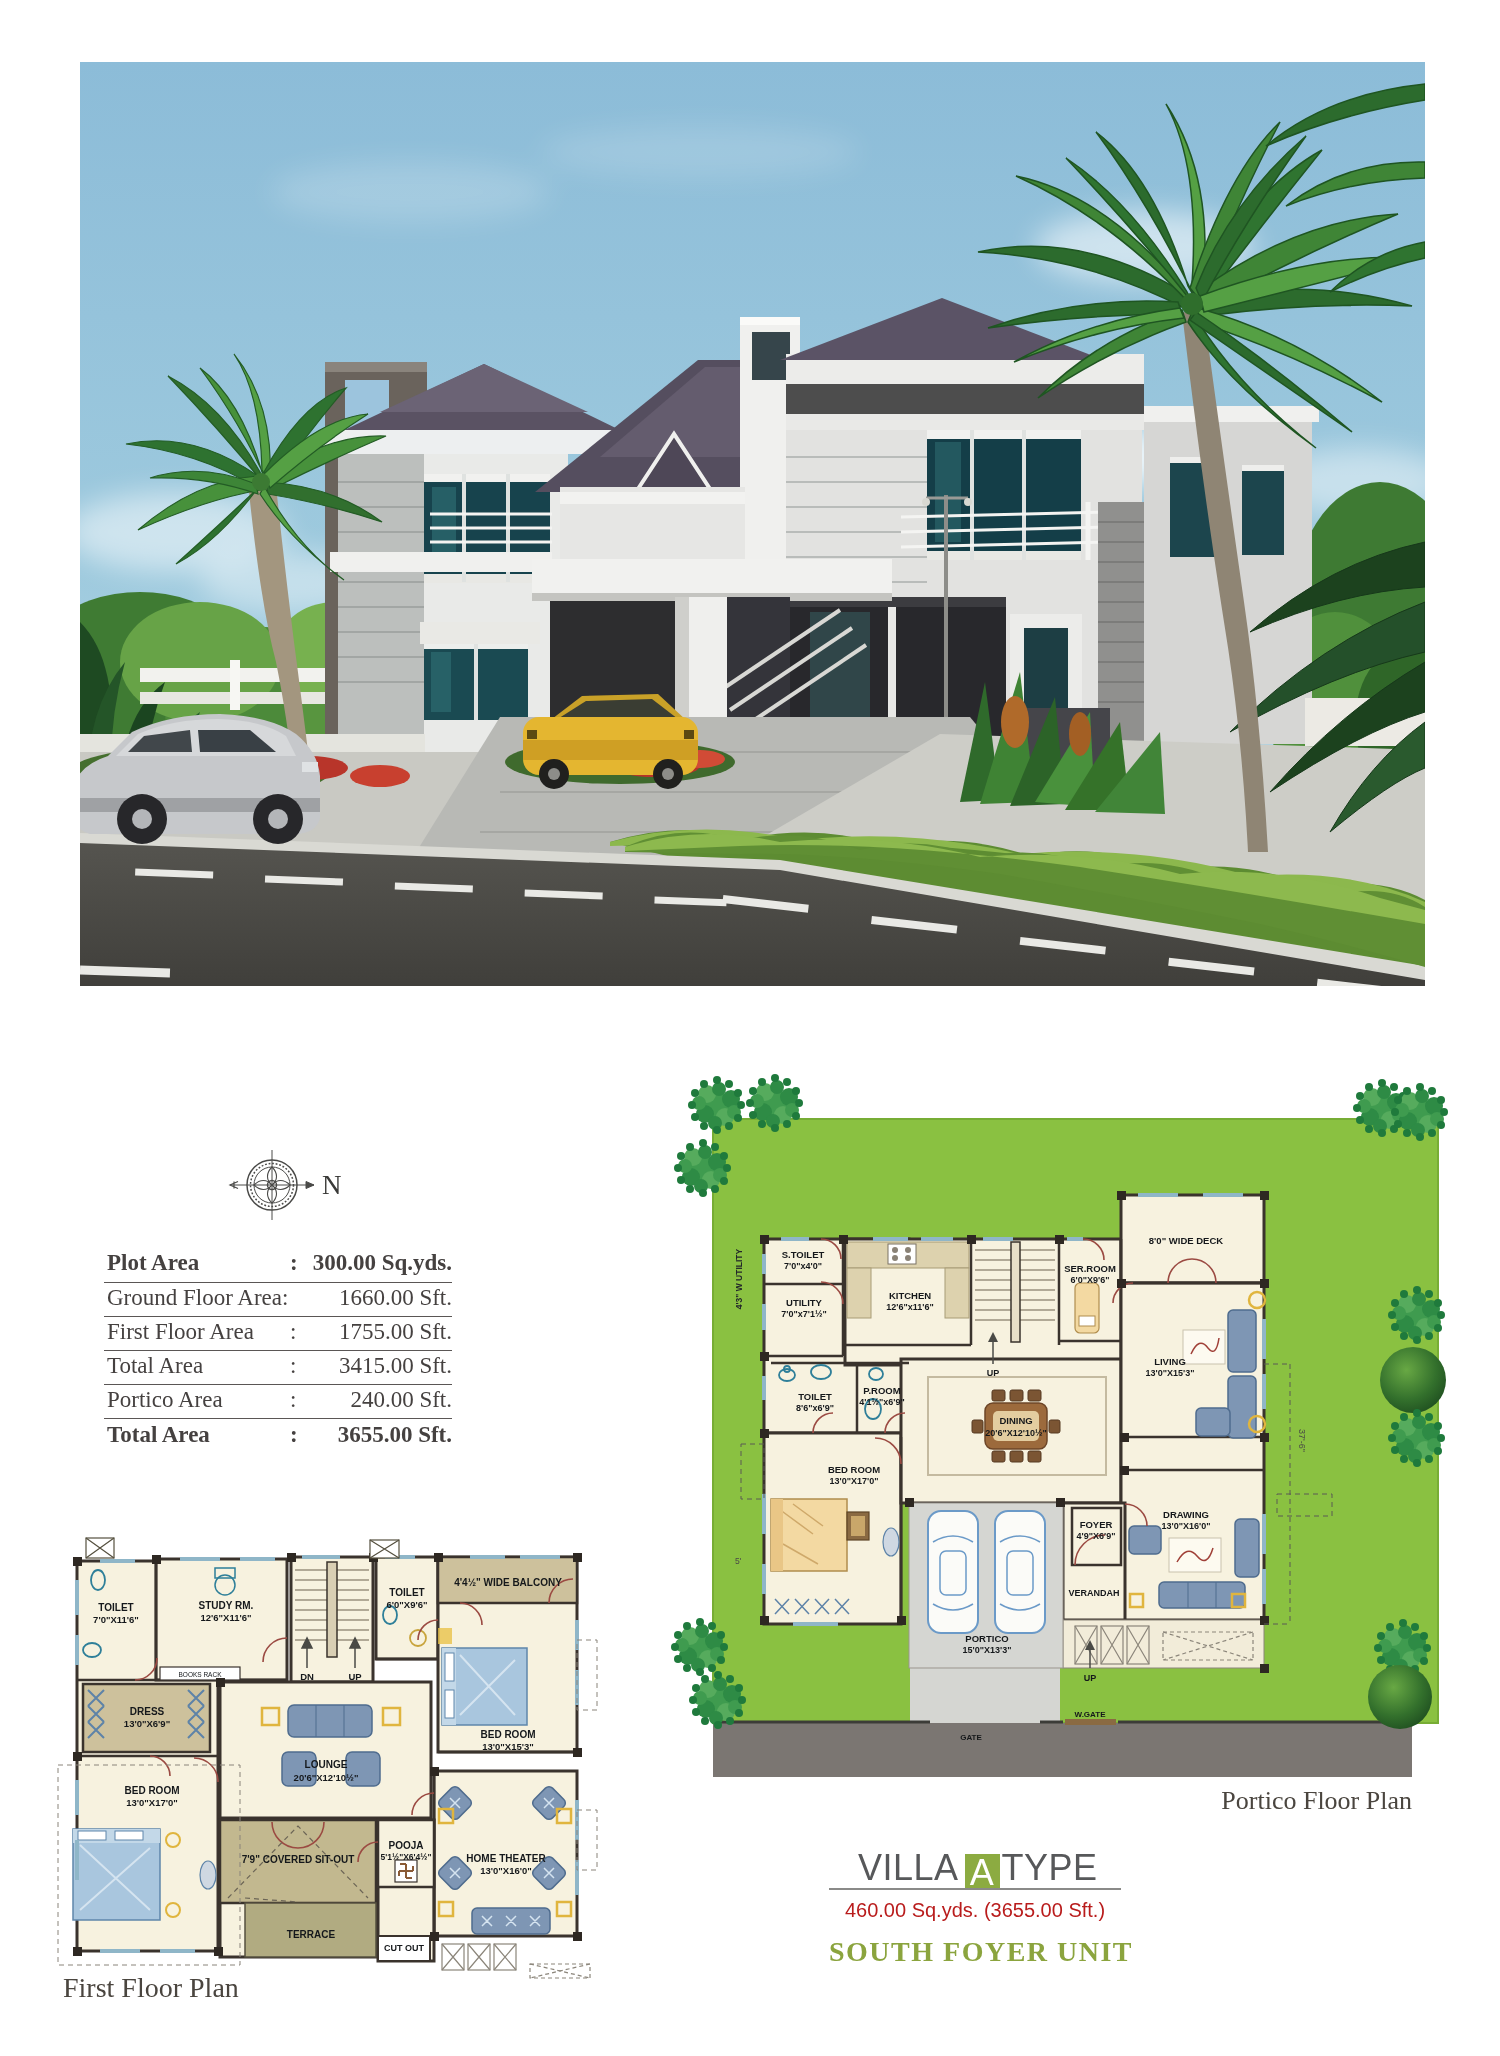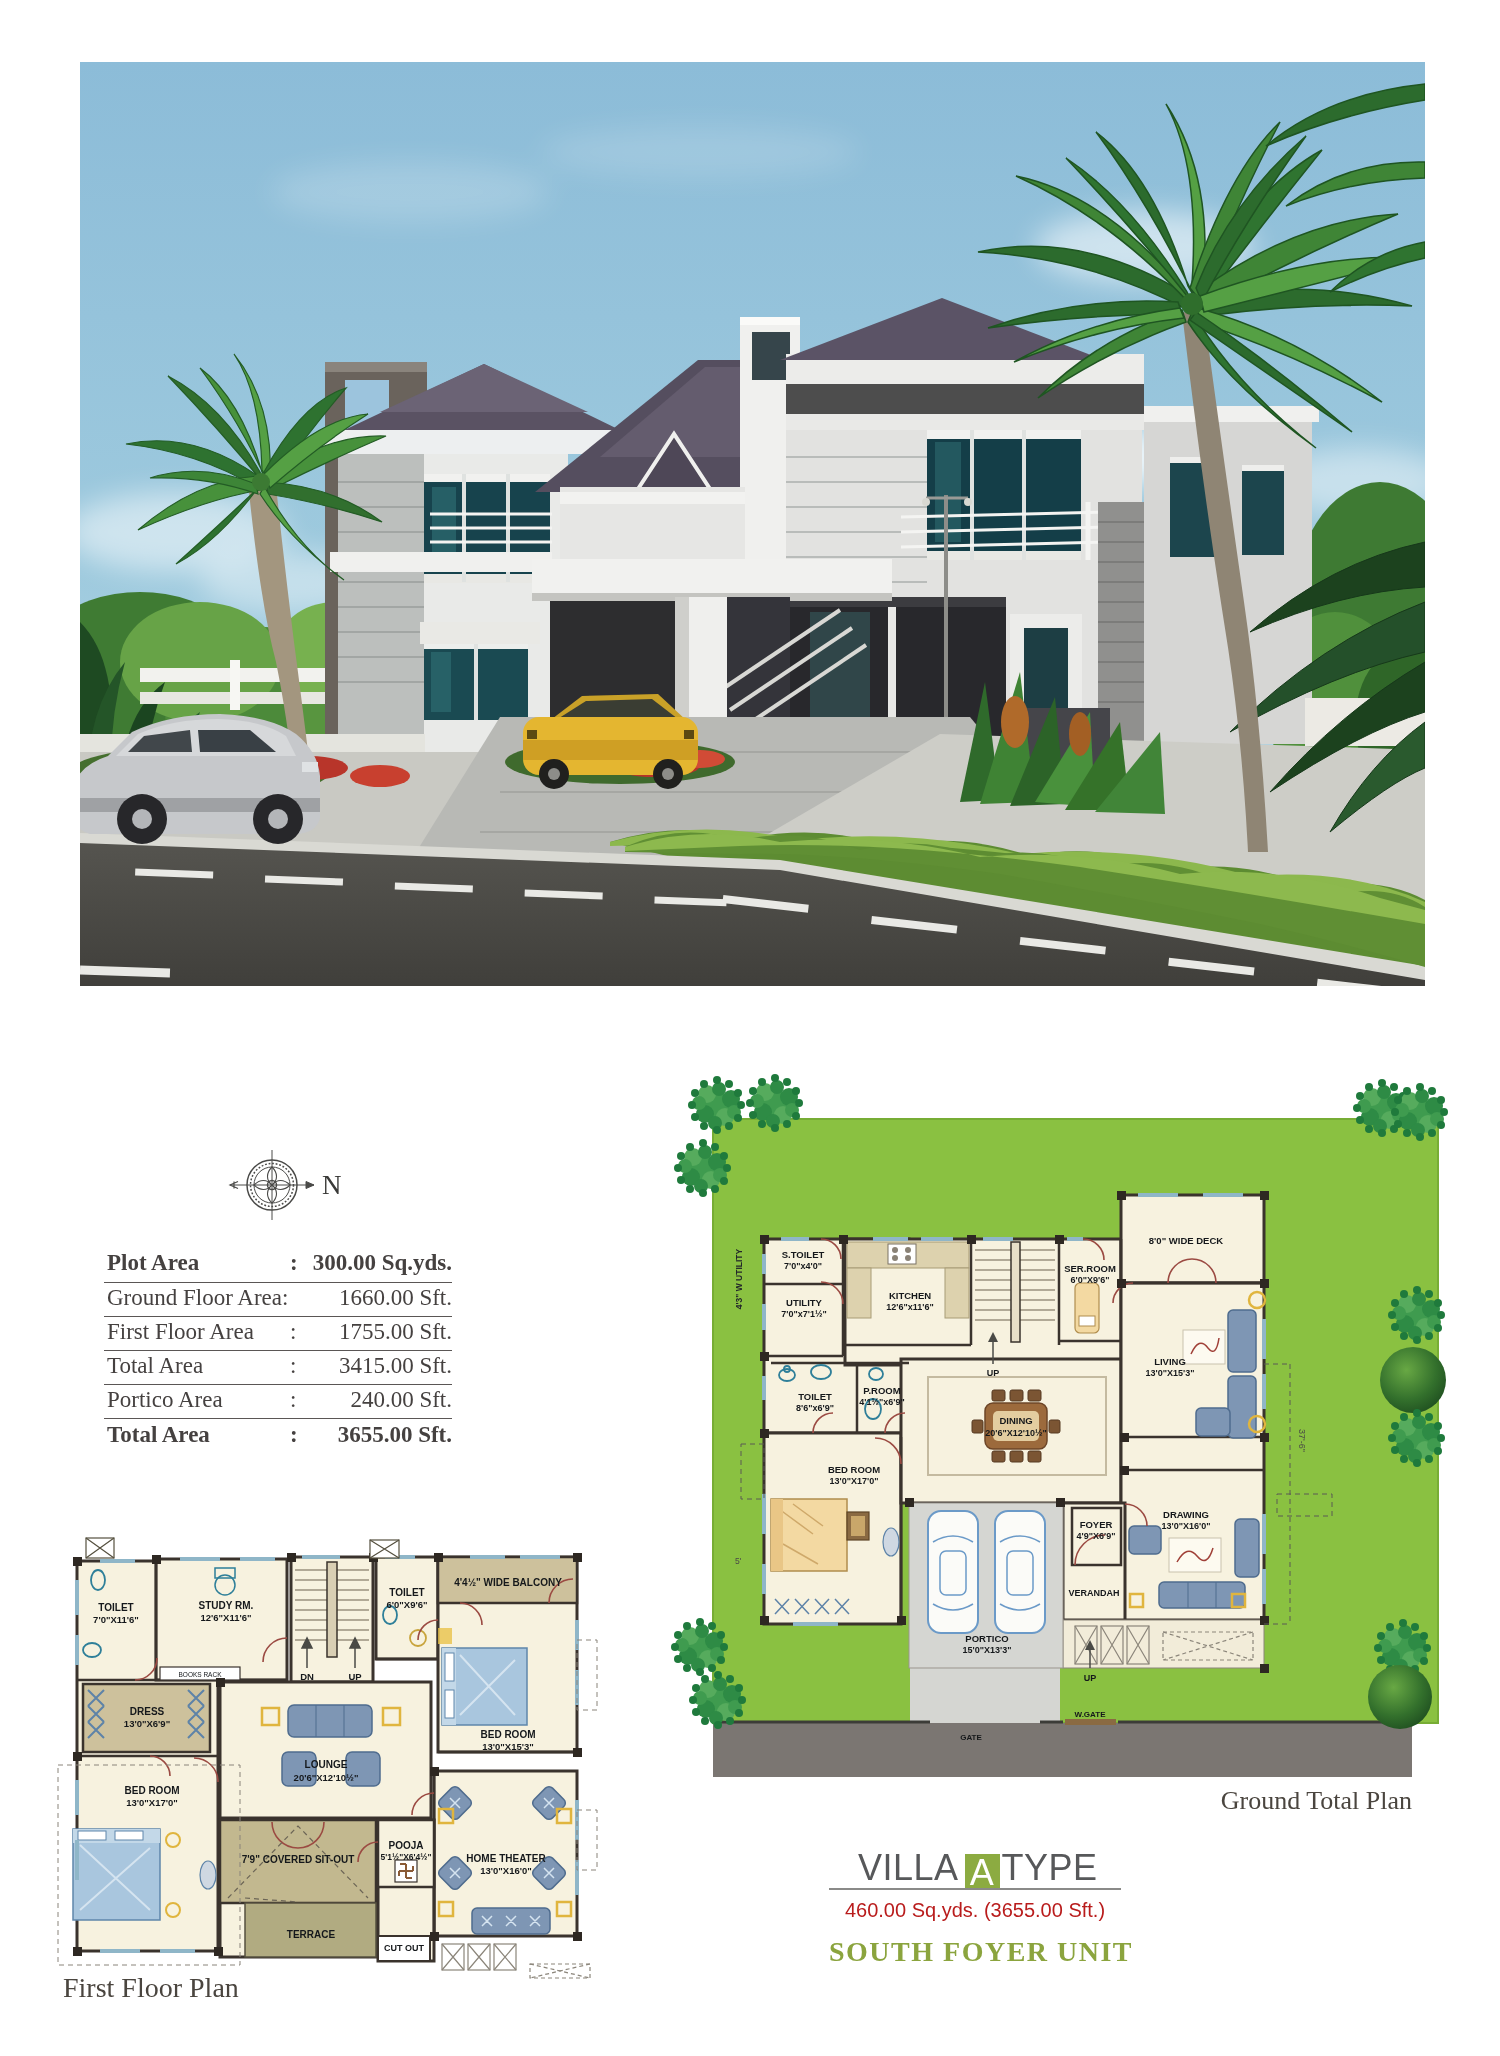--- a/index.html
+++ b/index.html
@@ -1128,21 +1128,21 @@
 
 <text x="466" y="342">HOME THEATER</text>
         <text x="466" y="354" font-size="9.5">13'0"X16'0"</text>
 
 <text x="364" y="431" font-size="9">CUT OUT</text>
 </g>
 </svg>
 
 <div class="abs serif" style="left:63px;top:1972px;font-size:28px;color:#4a453f;">First Floor Plan</div>
 
-<div class="abs serif" style="left:1112px;top:1786px;width:300px;font-size:26px;color:#4a453f;text-align:right;">Ground Total Plan</div>
+<div class="abs serif" style="left:1112px;top:1786px;width:300px;font-size:26px;color:#4a453f;text-align:right;">Portico Floor Plan</div>
 
 <div class="abs" style="left:858px;top:1847px;font-size:36px;letter-spacing:0.5px;color:#57585a;white-space:nowrap;">VILLA<span style="display:inline-block;width:35px;height:36px;background:#8cab41;color:#ffffff;text-align:center;line-height:38px;vertical-align:-5px;margin:0 2px 0 6px;">A</span>TYPE</div>
 
 <div class="abs" style="left:829px;top:1888px;width:292px;height:2px;background:#8a8a88;"></div>
 
 <div class="abs" style="left:829px;top:1899px;width:292px;font-size:20px;color:#b91c1c;text-align:center;">460.00 Sq.yds. (3655.00 Sft.)</div>
 
 <div class="abs serif" style="left:829px;top:1936px;width:420px;font-size:28px;font-weight:bold;letter-spacing:1.5px;color:#8ba43e;white-space:nowrap;">SOUTH FOYER UNIT</div>
 
 </div>

